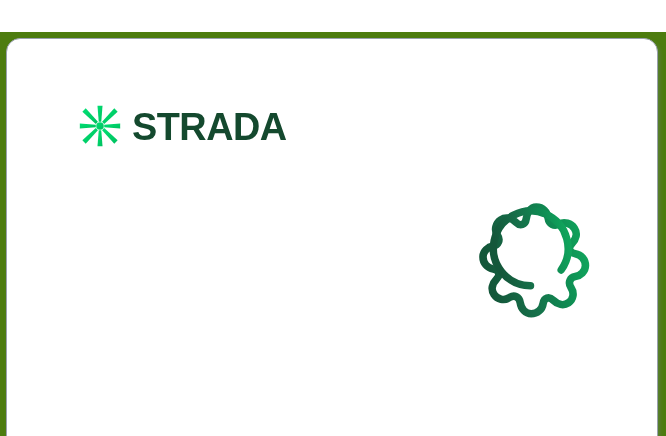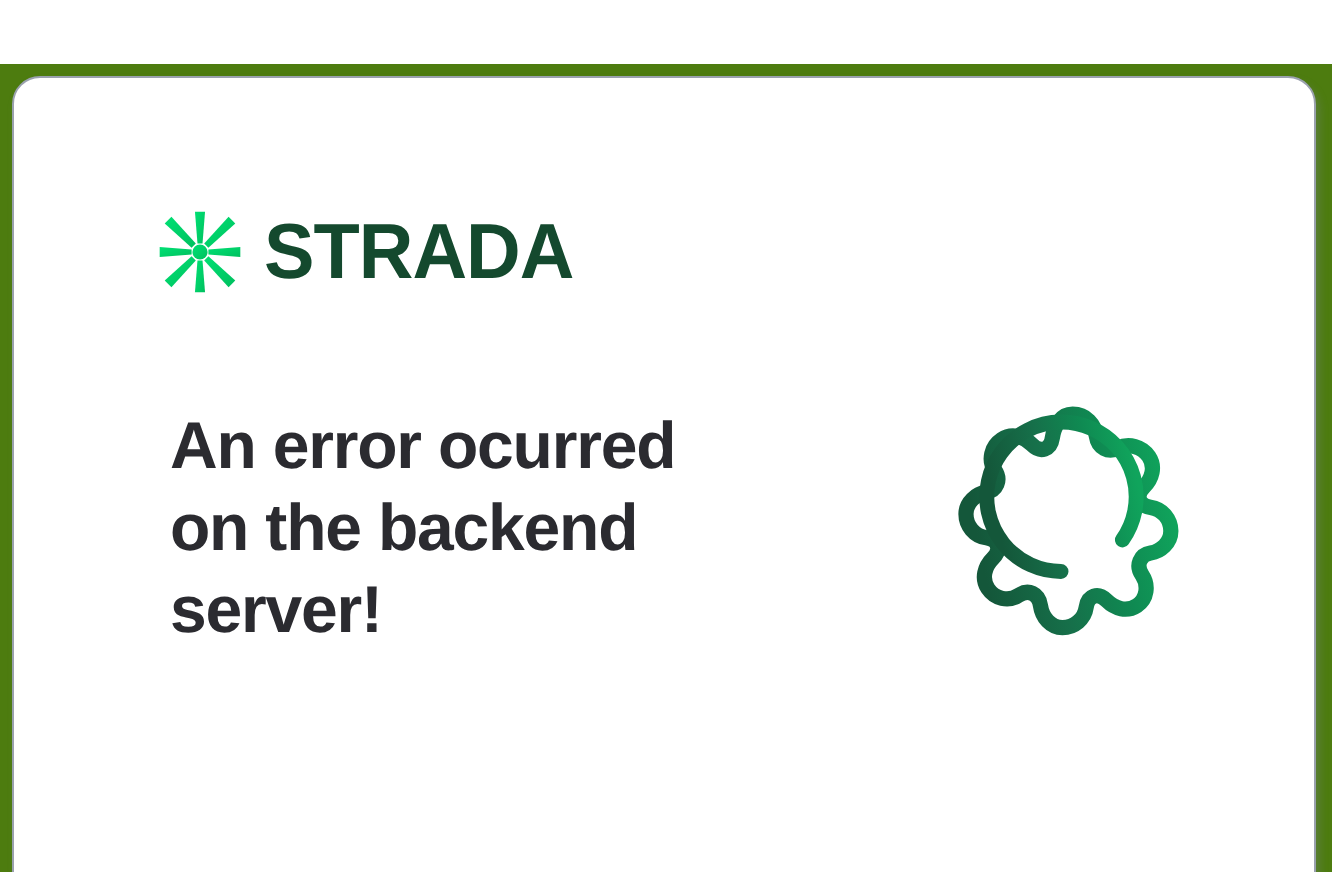--- a/index.html
+++ b/index.html
@@ -123,23 +123,20 @@
           <polygon points="16,92 8,84 40,55 45,60"></polygon>
           <polygon points="8,16 16,8 45,40 40,45"></polygon>
 
           <circle cx="50" cy="50" r="9"></circle>
         </g>
       </svg>
 
       <div class="brand-name">STRADA</div>
     </div>
 
-    <div class="message">An error ocurred
-on the backend
-server!</div>
 
     <div class="gear-wrap">
       <svg class="gear-svg" viewBox="0 0 200 200" aria-hidden="true">
         <defs>
           <linearGradient id="gearGrad" x1="0.05" y1="0.55" x2="1" y2="0.35">
             <stop offset="0%" stop-color="#14573a"></stop>
             <stop offset="38%" stop-color="#16704a"></stop>
             <stop offset="70%" stop-color="#0f8a52"></stop>
             <stop offset="100%" stop-color="#10a45c"></stop>
           </linearGradient>

